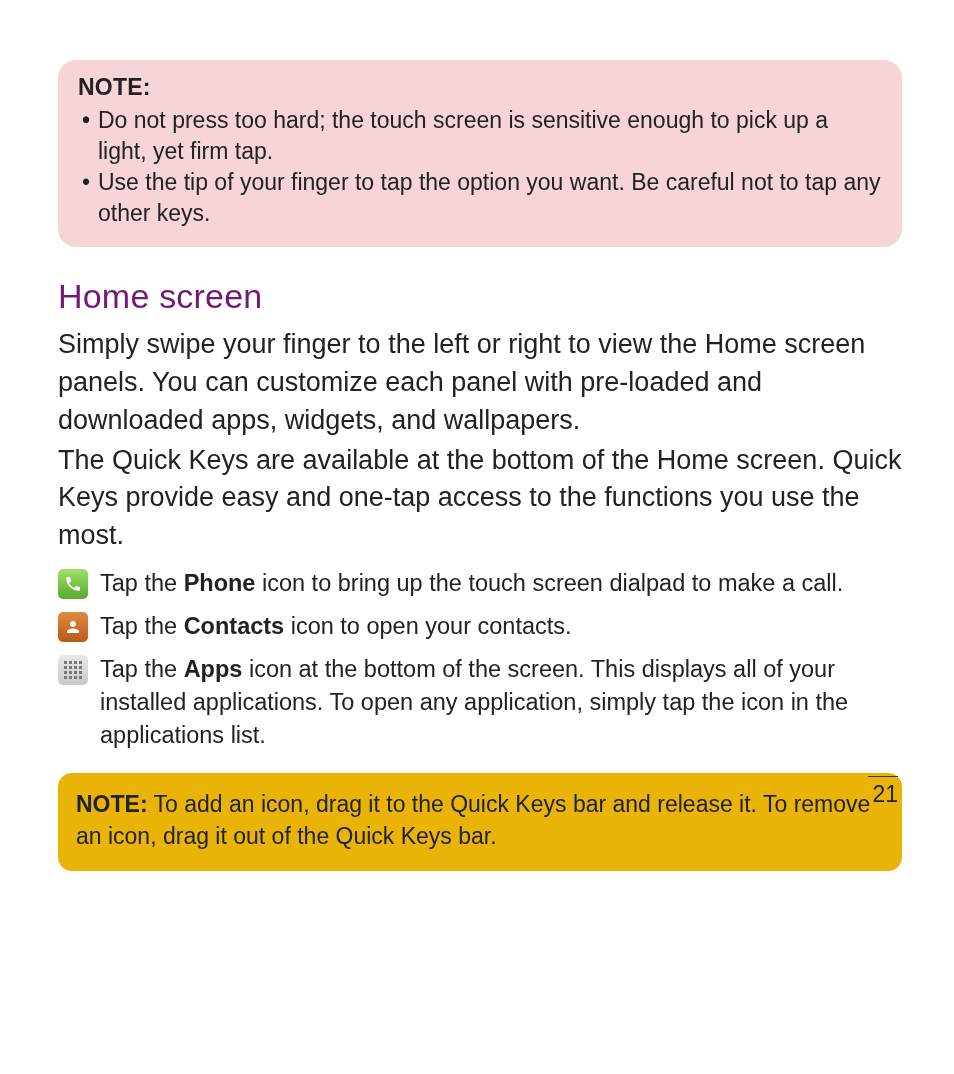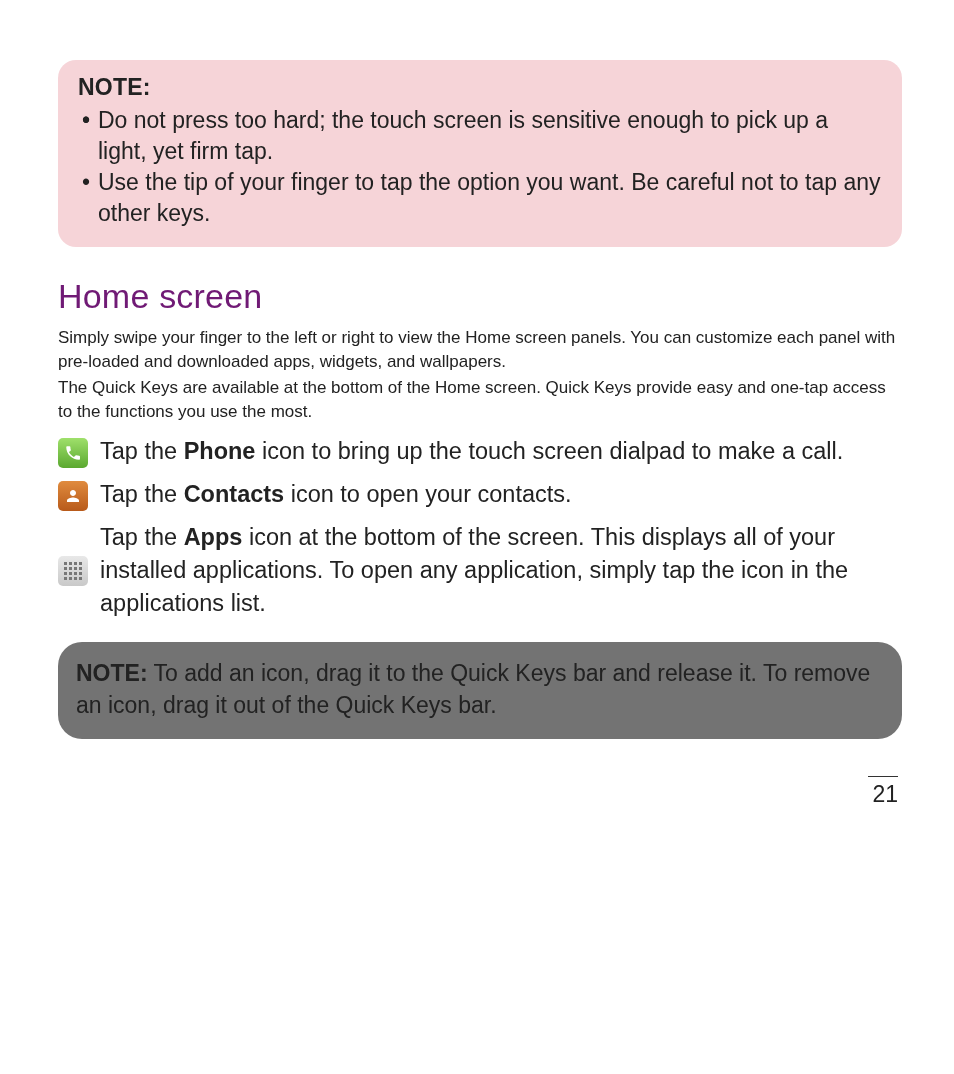--- a/index.html
+++ b/index.html
@@ -4,27 +4,27 @@
 <style>
   * { box-sizing: border-box; margin: 0; padding: 0; }
   html, body { width: 954px; height: 1074px; background: #fff; font-family: "Helvetica Neue", Helvetica, Arial, sans-serif; font-stretch: condensed; color: #222; }
   .page { position: relative; width: 954px; height: 856px; padding: 60px 52px 40px 58px; }
   .note-box { background: #f6d4d8; border-radius: 18px; padding: 14px 20px 18px 20px; margin-bottom: 28px; }
   .note-title { font-weight: 700; font-size: 23px; letter-spacing: 0.2px; margin-bottom: 4px; }
   .note-list { list-style: none; }
   .note-list li { position: relative; padding-left: 20px; font-size: 23px; line-height: 1.35; font-weight: 400; }
   .note-list li .bullet { position: absolute; left: 4px; top: 0; }
   .heading { color: #701a75; font-size: 34px; font-weight: 500; margin: 30px 0 10px 0; letter-spacing: 0.2px; }
-  .para { font-size: 17px; line-height: 1.4; font-weight: 300; margin-bottom: 2px; }
+  .para { font-size: 27px; line-height: 1.4; font-weight: 300; margin-bottom: 2px; }
   .quick-list { margin-top: 12px; }
-  .quick-item { display: flex; align-items: center; margin-bottom: 10px; }
+  .quick-item { display: flex; align-items: flex-start; margin-bottom: 10px; }
   .quick-item .icon { width: 30px; height: 30px; flex: 0 0 30px; margin-right: 12px; margin-top: 2px; border-radius: 5px; display: flex; align-items: center; justify-content: center; }
   .quick-item .txt { font-size: 23.5px; line-height: 1.4; font-weight: 300; }
   .quick-item .txt b { font-weight: 700; }
-  .note-box2 { background: #737373; border-radius: 24px; padding: 16px 18px 18px 18px; margin-top: 22px; font-size: 23px; line-height: 1.38; font-weight: 400; }
+  .note-box2 { background: #eab308; border-radius: 14px; padding: 16px 18px 18px 18px; margin-top: 22px; font-size: 23px; line-height: 1.38; font-weight: 400; }
   .note-box2 b { font-weight: 700; }
   .page-num { position: absolute; right: 56px; bottom: 48px; font-size: 23px; font-weight: 300; padding-top: 4px; border-top: 1px solid #333; min-width: 30px; text-align: right; }
   
   .ic-phone { background: linear-gradient(#9fe06b,#5aa82f); }
   .ic-contacts { background: linear-gradient(#e08b3e,#b85a1a); }
   .ic-msg { background: linear-gradient(#a6d46a,#6fa83b); }
   .ic-apps { background: linear-gradient(#e8e8e8,#c9c9c9); display:flex; flex-wrap:wrap; padding:4px; gap:2px; align-content:center; justify-content:center;}
   .ic-apps .dot { width:3px; height:3px; background:#777; }
 </style>
 </head>

